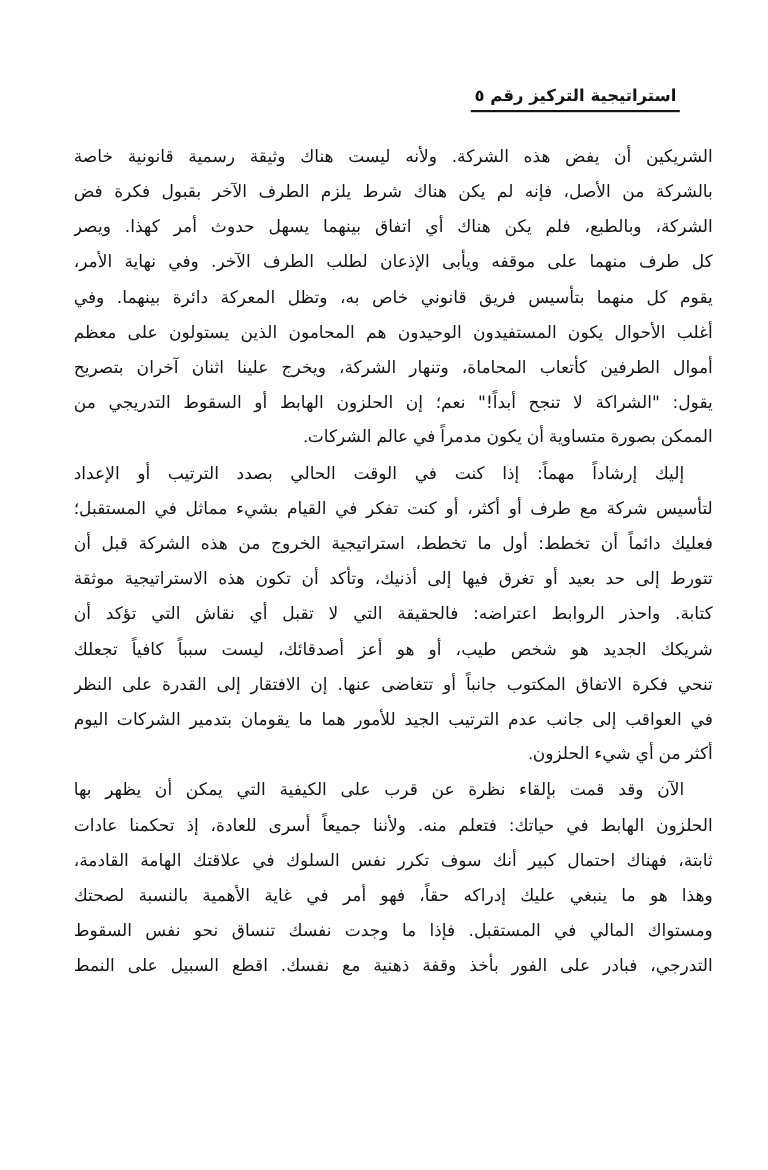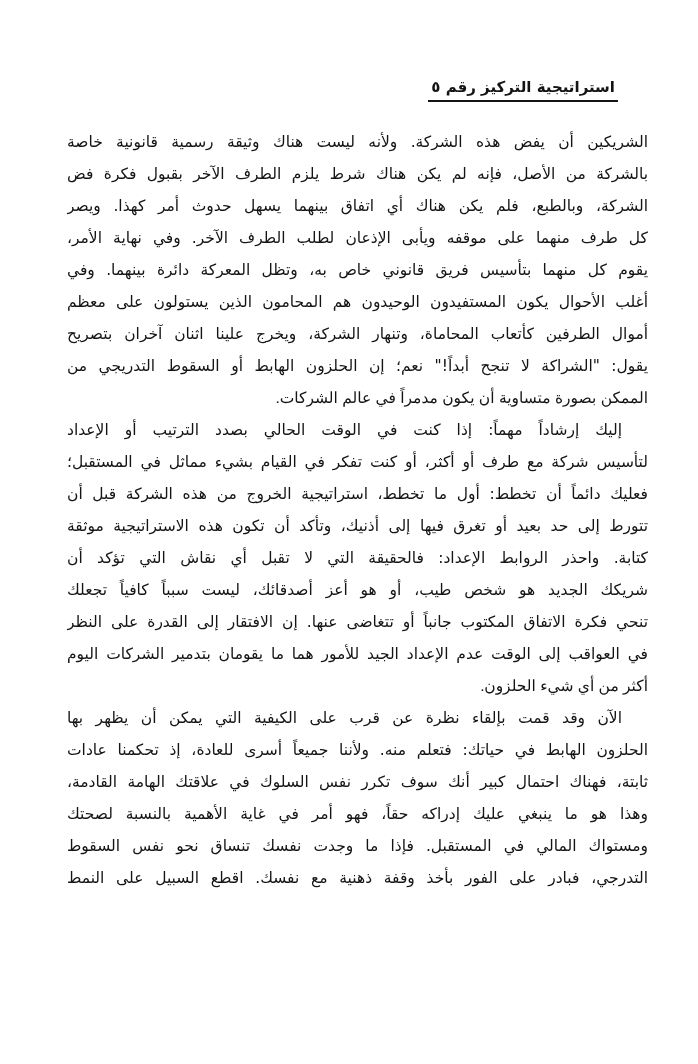--- a/index.html
+++ b/index.html
@@ -82,24 +82,24 @@
       <div class="line">أموال الطرفين كأتعاب المحاماة، وتنهار الشركة، ويخرج علينا اثنان آخران بتصريح</div>
       <div class="line">يقول: "الشراكة لا تنجح أبداً!" نعم؛ إن الحلزون الهابط أو السقوط التدريجي من</div>
       <div class="line end">الممكن بصورة متساوية أن يكون مدمراً في عالم الشركات.</div>
     </div>
 
     <div class="para">
       <div class="line indent">إليك إرشاداً مهماً: إذا كنت في الوقت الحالي بصدد الترتيب أو الإعداد</div>
       <div class="line">لتأسيس شركة مع طرف أو أكثر، أو كنت تفكر في القيام بشيء مماثل في المستقبل؛</div>
       <div class="line">فعليك دائماً أن تخطط: أول ما تخطط، استراتيجية الخروج من هذه الشركة قبل أن</div>
       <div class="line">تتورط إلى حد بعيد أو تغرق فيها إلى أذنيك، وتأكد أن تكون هذه الاستراتيجية موثقة</div>
-      <div class="line">كتابة. واحذر الروابط الإعداد: فالحقيقة التي لا تقبل أي نقاش التي تؤكد أن</div>
+      <div class="line">كتابة. واحذر الروابط اعتراضه: فالحقيقة التي لا تقبل أي نقاش التي تؤكد أن</div>
       <div class="line">شريكك الجديد هو شخص طيب، أو هو أعز أصدقائك، ليست سبباً كافياً تجعلك</div>
       <div class="line">تنحي فكرة الاتفاق المكتوب جانباً أو تتغاضى عنها. إن الافتقار إلى القدرة على النظر</div>
-      <div class="line">في العواقب إلى الوقت عدم الإعداد الجيد للأمور هما ما يقومان بتدمير الشركات اليوم</div>
+      <div class="line">في العواقب إلى جانب عدم الترتيب الجيد للأمور هما ما يقومان بتدمير الشركات اليوم</div>
       <div class="line end">أكثر من أي شيء الحلزون.</div>
     </div>
 
     <div class="para">
       <div class="line indent">الآن وقد قمت بإلقاء نظرة عن قرب على الكيفية التي يمكن أن يظهر بها</div>
       <div class="line">الحلزون الهابط في حياتك: فتعلم منه. ولأننا جميعاً أسرى للعادة، إذ تحكمنا عادات</div>
       <div class="line">ثابتة، فهناك احتمال كبير أنك سوف تكرر نفس السلوك في علاقتك الهامة القادمة،</div>
       <div class="line">وهذا هو ما ينبغي عليك إدراكه حقاً، فهو أمر في غاية الأهمية بالنسبة لصحتك</div>
       <div class="line">ومستواك المالي في المستقبل. فإذا ما وجدت نفسك تنساق نحو نفس السقوط</div>
       <div class="line">التدرجي، فبادر على الفور بأخذ وقفة ذهنية مع نفسك. اقطع السبيل على النمط</div>

